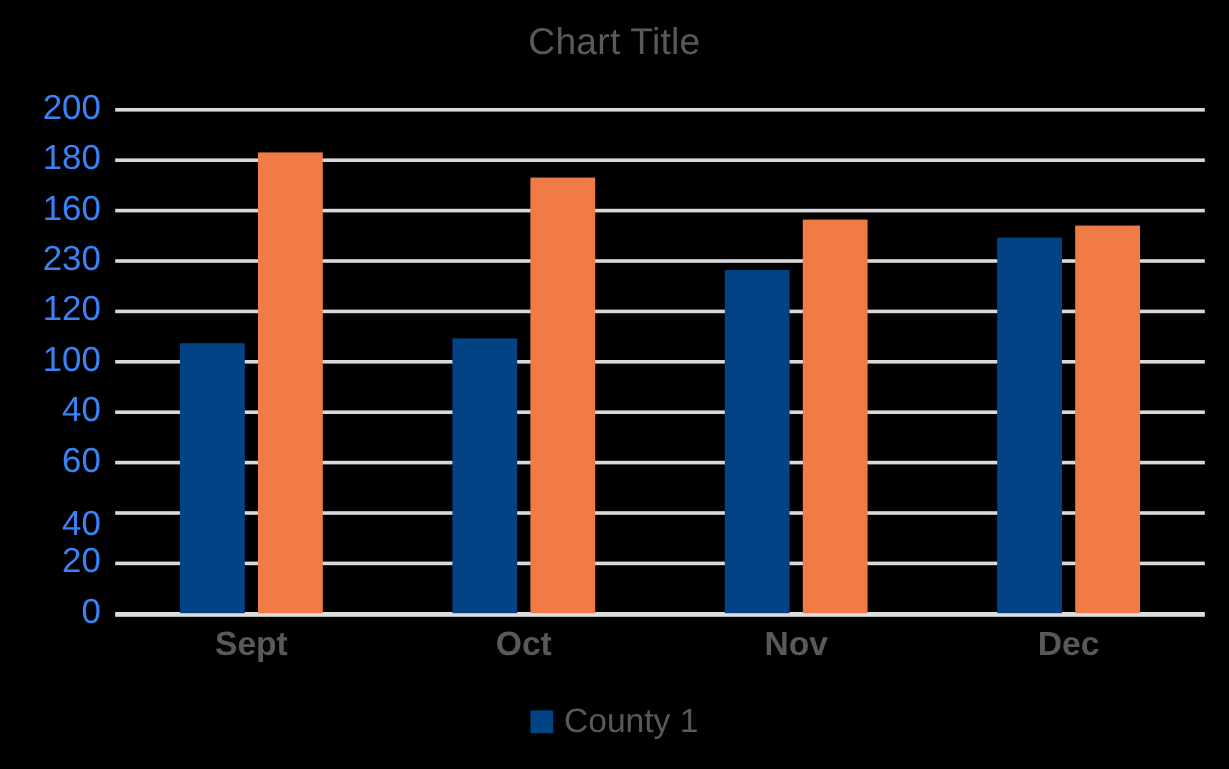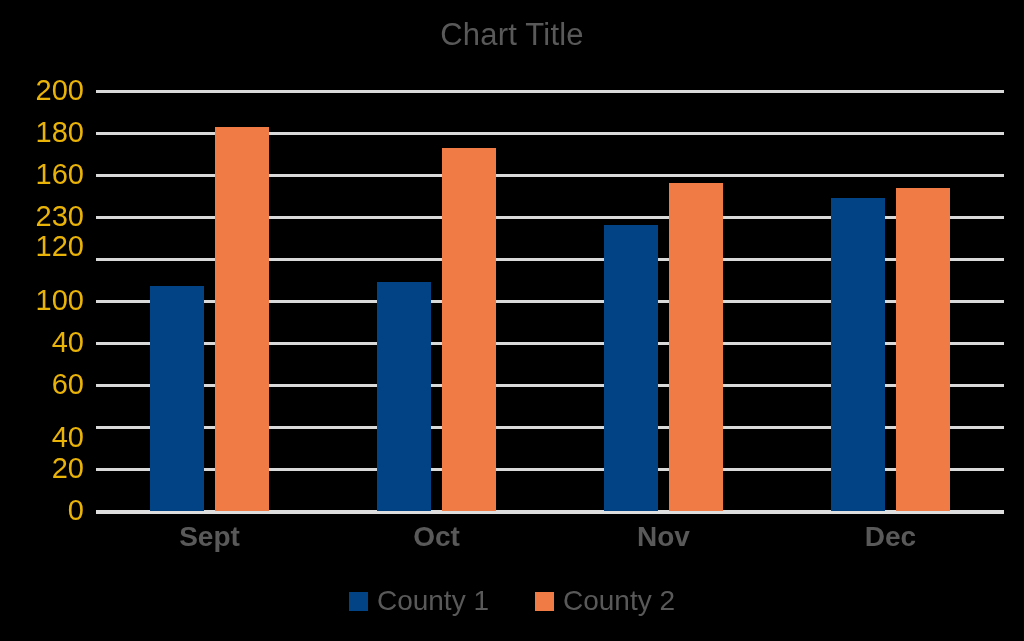--- a/index.html
+++ b/index.html
@@ -64,21 +64,21 @@
     width: 84px;
     height: 420px;
   }
   .y-tick-label {
     position: absolute;
     right: 0;
     width: 84px;
     text-align: right;
     font-size: 29px;
     line-height: 29px;
-    color: #eab308;
+    color: #3b82f6;
     transform: translateY(-15px);
     white-space: nowrap;
   }
 
   
   .bar {
     position: absolute;
     bottom: 0;
   }
   .bar.series-0 { background: #014385; }
@@ -138,21 +138,21 @@
 
 <div id="chart-root">
 
   <div id="chart-title">Chart Title</div>
 
   <div id="y-axis-labels">
       <div class="y-tick-label" style="top: 0px;">200</div>
       <div class="y-tick-label" style="top: 42px;">180</div>
       <div class="y-tick-label" style="top: 84px;">160</div>
       <div class="y-tick-label" style="top: 126px;">230</div>
-      <div class="y-tick-label" style="top: 156px;">120</div>
+      <div class="y-tick-label" style="top: 168px;">120</div>
       <div class="y-tick-label" style="top: 210px;">100</div>
       <div class="y-tick-label" style="top: 252px;">40</div>
       <div class="y-tick-label" style="top: 294px;">60</div>
       <div class="y-tick-label" style="top: 347px;">40</div>
       <div class="y-tick-label" style="top: 378px;">20</div>
       <div class="y-tick-label" style="top: 420px;">0</div>
     </div>
 
   <div id="plot-area">
       <div class="gridline" style="top: -1.5px;"></div>
@@ -181,19 +181,15 @@
       <div class="x-tick-label" style="left: 227px; width: 227px;">Oct</div>
       <div class="x-tick-label" style="left: 454px; width: 227px;">Nov</div>
       <div class="x-tick-label" style="left: 681px; width: 227px;">Dec</div>
     </div>
 
   <div id="legend">
       <div class="legend-item">
         <span class="legend-swatch series-0" style="background: rgb(1, 67, 133);"></span>
         <span class="legend-label">County 1</span>
       </div>
-      <div class="legend-item">
-        <span class="legend-swatch series-1" style="background: rgb(240, 123, 69);"></span>
-        <span class="legend-label">County 2</span>
-      </div>
     </div>
 
 </div>
 
 </body></html>

